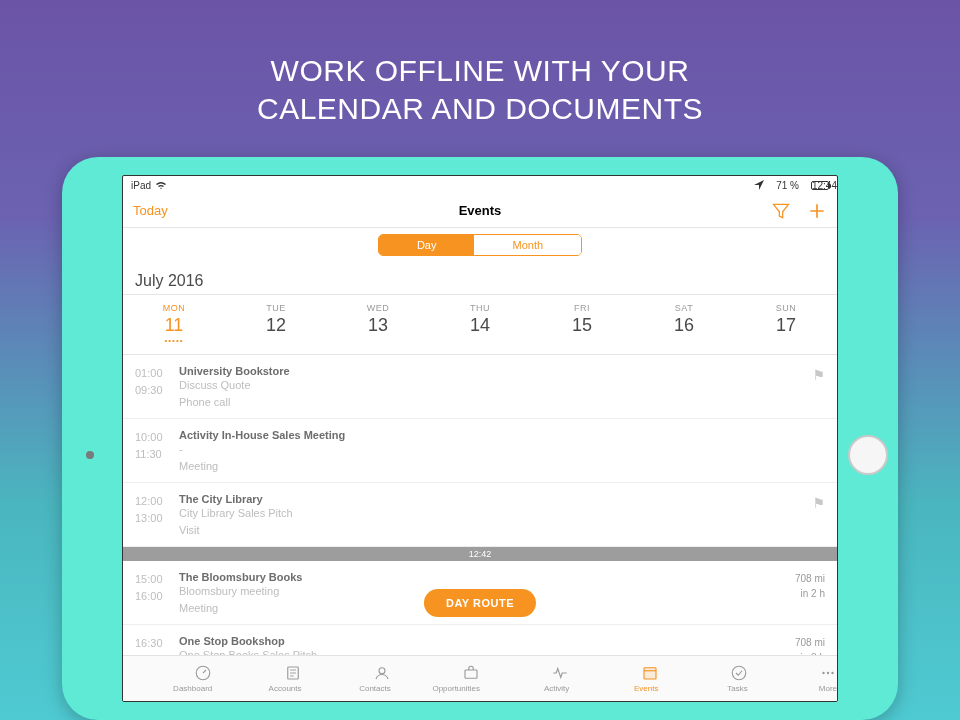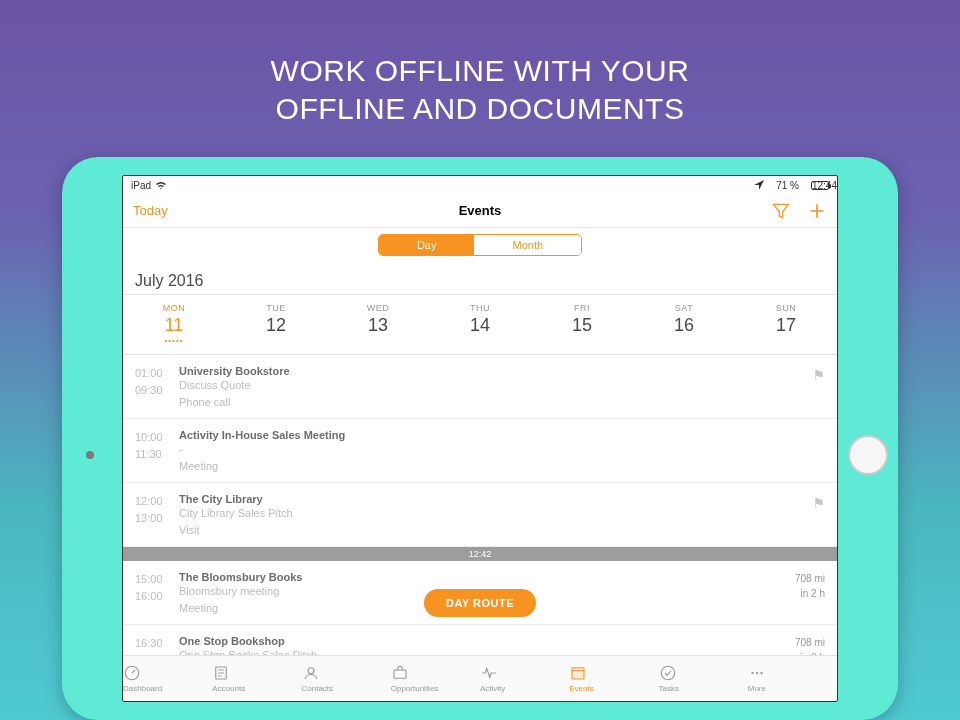--- a/index.html
+++ b/index.html
@@ -52,34 +52,34 @@
   .evt .times { width:36px; color:#bdbdbd; line-height:1.5; }
   .evt .body { flex:1; padding-left:8px; }
   .evt .title { color:#6d6d6d; font-weight:600; }
   .evt .sub, .evt .kind { color:#bdbdbd; line-height:1.5; }
   .evt .meta { text-align:right; color:#9a9a9a; font-size:10px; line-height:1.5; white-space:nowrap; padding-left:8px; }
   .evt .pin { color:#c8c8c8; font-size:14px; }
   .now-bar { background:#9d9d9d; color:#fff; font-size:9px; text-align:center; padding:2px 0; }
   .day-route { position:absolute; left:50%; transform:translateX(-50%); bottom:38px;
     background:#f69321; color:#fff; border-radius:18px; padding:8px 22px; font-size:11px; font-weight:600; letter-spacing:.5px; }
   .tabbar { height:46px; border-top:1px solid #e2e2e2; background:#fafafa; display:flex; }
-  .tab { flex:1; display:flex; flex-direction:column; align-items:flex-start; justify-content:center; gap:2px; font-size:8px; color:#9a9a9a; cursor:pointer; }
+  .tab { flex:1; display:flex; flex-direction:column; align-items:flex-end; justify-content:center; gap:2px; font-size:8px; color:#9a9a9a; cursor:pointer; }
   .tab.active { color:#f69321; }
   .tab svg { width:18px; height:18px; }
   .battery { display:inline-flex; align-items:center; }
   .battery .shell { width:18px; height:9px; border:1px solid #333; border-radius:2px; position:relative; }
   .battery .shell::after { content:""; position:absolute; right:-3px; top:2px; width:2px; height:4px; background:#333; border-radius:0 1px 1px 0; }
   .battery .fill { height:100%; background:#333; }
 </style>
 </head>
 <body>
 
 <div class="headline">
   <span>WORK OFFLINE WITH YOUR</span><br>
-  <span>OFFLINE AND DOCUMENTS</span>
+  <span>CALENDAR AND DOCUMENTS</span>
 </div>
 
 <div class="ipad">
   <div class="cam-dot"></div>
   <div class="home-btn"></div>
 
   <div class="screen">
 
     <div class="statusbar">
       <span>iPad</span>

